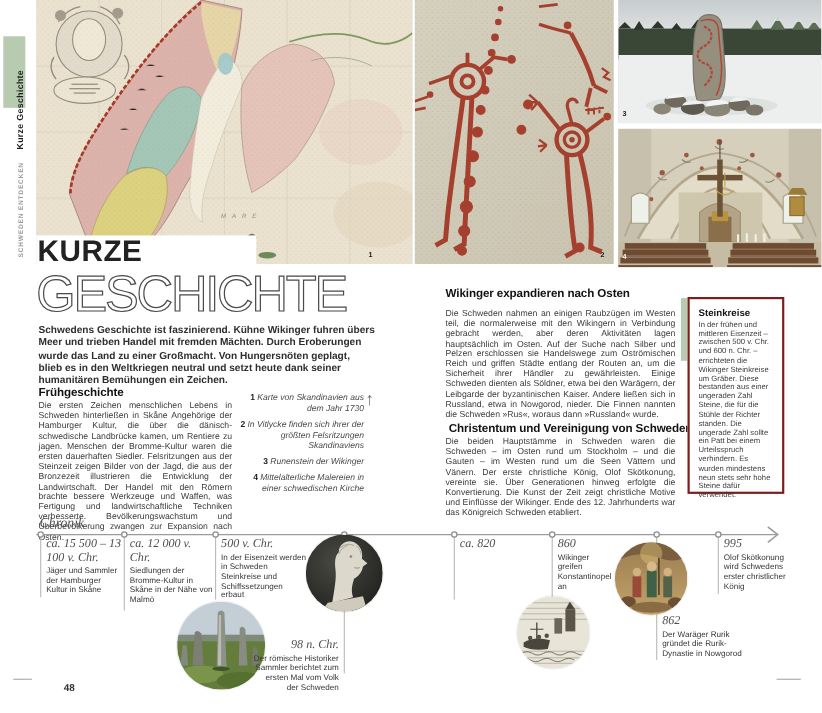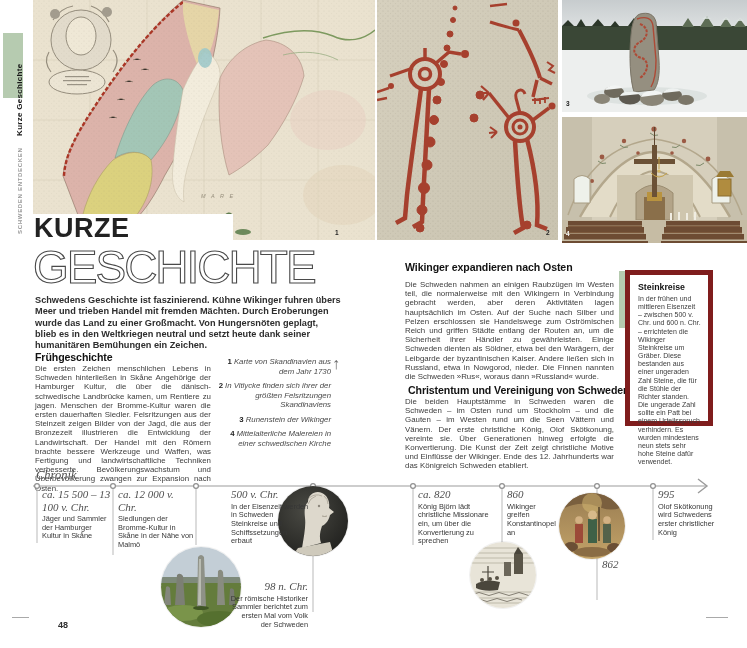--- a/index.html
+++ b/index.html
@@ -40,21 +40,21 @@
   .cap { margin-bottom:5px; font-size:7.8px; line-height:9.5px; color:#4a4a4a; font-style:italic; }
   .cap b { font-style:normal; color:#1d1d1d; font-weight:700; padding-right:2px; }
   .up-arrow { left:332px; top:355px; font-size:16px; color:#6a6a6a; }
 
   .r-head1 { left:405px; top:261px; }
   .r-body1 { left:405px; top:280px; width:209px; }
   .r-head2 { left:408px; top:384px; }
   .r-body2 { left:405px; top:397px; width:209px; }
 
   
-  .infobox { left:625px; top:270px; width:88px; height:156px; border:5px solid #7f1d1d;
+  .infobox { left:625px; top:270px; width:88px; height:179px; border:2px solid #7f1d1d;
              background:#fff; padding:7px 7px 0 8px; }
   .infobox h4 { font-size:8.8px; font-weight:700; color:#141414; margin-bottom:3px; }
   .infobox p  { font-size:7px; line-height:8.15px; color:#3c3c3c; }
   .infobox-bar { left:619px; top:271px; width:6px; height:57px; background:#b6cbb0; }
 
   
   .chronik { left:36px; top:468px; font-family:"Liberation Serif", serif; font-style:italic;
              font-size:12.5px; color:#4f4f4f;text-align:center; }
   .tl-svg { left:0; top:470px; z-index:1; }
   .tl-event { z-index:3; }
@@ -485,38 +485,38 @@
   </div>
 
   <div class="abs tl-event" style="left:42px;top:488px;width:70px;">
     <div class="tl-date">ca. 15 500 – 13 100 v. Chr.</div>
     <div class="tl-text">Jäger und Sammler der Hamburger Kultur in Skåne</div>
   </div>
   <div class="abs tl-event" style="left:118px;top:488px;width:76px;">
     <div class="tl-date">ca. 12 000 v. Chr.</div>
     <div class="tl-text">Siedlungen der Bromme-Kultur in Skåne in der Nähe von Malmö</div>
   </div>
-  <div class="abs tl-event" style="left:201px;top:488px;width:78px;margin-left:30px;">
+  <div class="abs tl-event" style="left:201px;top:488px;width:78px;">
     <div class="tl-date">500 v. Chr.</div>
     <div class="tl-text">In der Eisenzeit werden in Schweden Steinkreise und Schiffssetzungen erbaut</div>
   </div>
   <div class="abs tl-event tl-right" style="left:230px;top:556px;width:78px;">
     <div class="tl-date">98 n. Chr.</div>
     <div class="tl-text">Der römische Historiker Sammler berichtet zum ersten Mal vom Volk der Schweden</div>
   </div>
   <div class="abs tl-event" style="left:418px;top:488px;width:82px;">
     <div class="tl-date">ca. 820</div>
-    <div class="tl-text">König Björn lädt christliche Missionare ein, um über die Konvertierung zu sprechen</div>
   </div>
   <div class="abs tl-event" style="left:507px;top:488px;width:44px;">
     <div class="tl-date">860</div>
     <div class="tl-text">Wikinger greifen Konstantinopel an</div>
   </div>
   <div class="abs tl-event" style="left:602px;top:558px;width:75px;">
     <div class="tl-date">862</div>
+    <div class="tl-text">Der Waräger Rurik gründet die Rurik-Dynastie in Nowgorod</div>
   </div>
   <div class="abs tl-event" style="left:658px;top:488px;width:68px;">
     <div class="tl-date">995</div>
     <div class="tl-text">Olof Skötkonung wird Schwedens erster christlicher König</div>
   </div>
 
   <div class="abs pagenum-rule" style="left:12px;top:617px;width:17px;"></div>
   <div class="abs pagenum" style="left:13px;top:620px;">48</div>
   <div class="abs pagenum-rule" style="left:706px;top:617px;width:22px;"></div>
   <div class="abs pagenum" style="left:714px;top:620px;">49</div>

